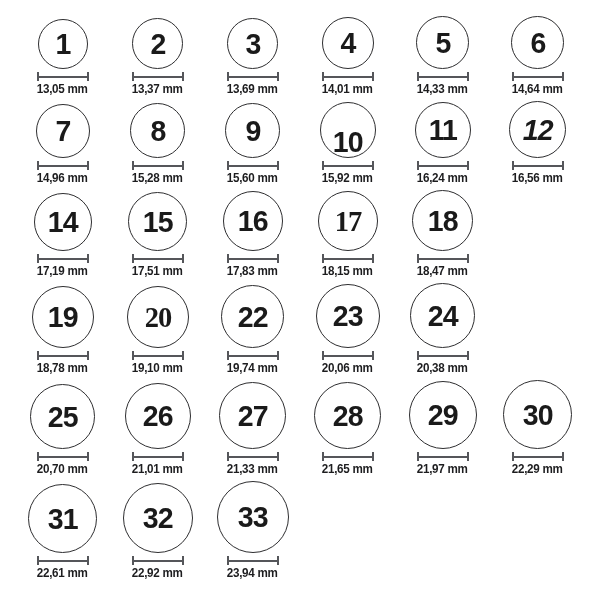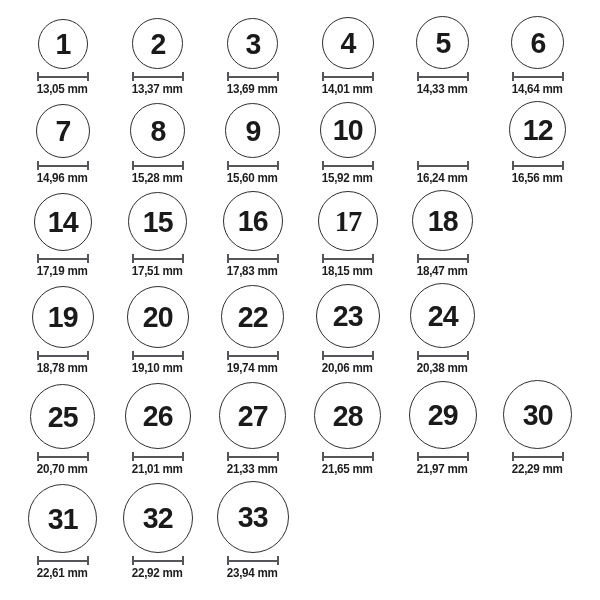--- a/index.html
+++ b/index.html
@@ -168,38 +168,41 @@
     <div class="ring-circle" style="width: 55px; height: 55px;">
       <span class="ring-number">9</span>
     </div>
     <div class="diameter-line">
       <div class="rule"></div>
     </div>
     <div class="diameter-label">15,60 mm</div>
   </div>
 
   <div class="ring-cell">
+    <div class="ring-circle" style="width: 56px; height: 56px; align-items: flex-end;">
+      <span class="ring-number">10</span>
+    </div>
+    <div class="diameter-line">
+      <div class="rule"></div>
+    </div>
+    <div class="diameter-label">15,92 mm</div>
+  </div>
+
+  <div class="ring-cell">
     <div class="ring-circle" style="width: 56px; height: 56px;">
-      <span class="ring-number">10</span>
-    </div>
-    <div class="diameter-line">
-      <div class="rule"></div>
-    </div>
-    <div class="diameter-label">15,92 mm</div>
-  </div>
-
-  <div class="ring-cell">
+      <span class="ring-number">11</span>
+    </div>
     <div class="diameter-line">
       <div class="rule"></div>
     </div>
     <div class="diameter-label">16,24 mm</div>
   </div>
 
   <div class="ring-cell">
-    <div class="ring-circle" style="width: 57px; height: 57px;">
+    <div class="ring-circle" style="width: 57px; height: 57px; font-style: italic;">
       <span class="ring-number">12</span>
     </div>
     <div class="diameter-line">
       <div class="rule"></div>
     </div>
     <div class="diameter-label">16,56 mm</div>
   </div>
 </div>
       <div class="ring-row">
 
@@ -258,21 +261,21 @@
     <div class="ring-circle" style="width: 62px; height: 62px; text-align: right;">
       <span class="ring-number">19</span>
     </div>
     <div class="diameter-line">
       <div class="rule"></div>
     </div>
     <div class="diameter-label">18,78 mm</div>
   </div>
 
   <div class="ring-cell">
-    <div class="ring-circle" style="width: 62px; height: 62px;">
+    <div class="ring-circle" style="width: 62px; height: 62px; font-family: Liberation Serif, serif;">
       <span class="ring-number">20</span>
     </div>
     <div class="diameter-line">
       <div class="rule"></div>
     </div>
     <div class="diameter-label">19,10 mm</div>
   </div>
 
 
   <div class="ring-cell">

